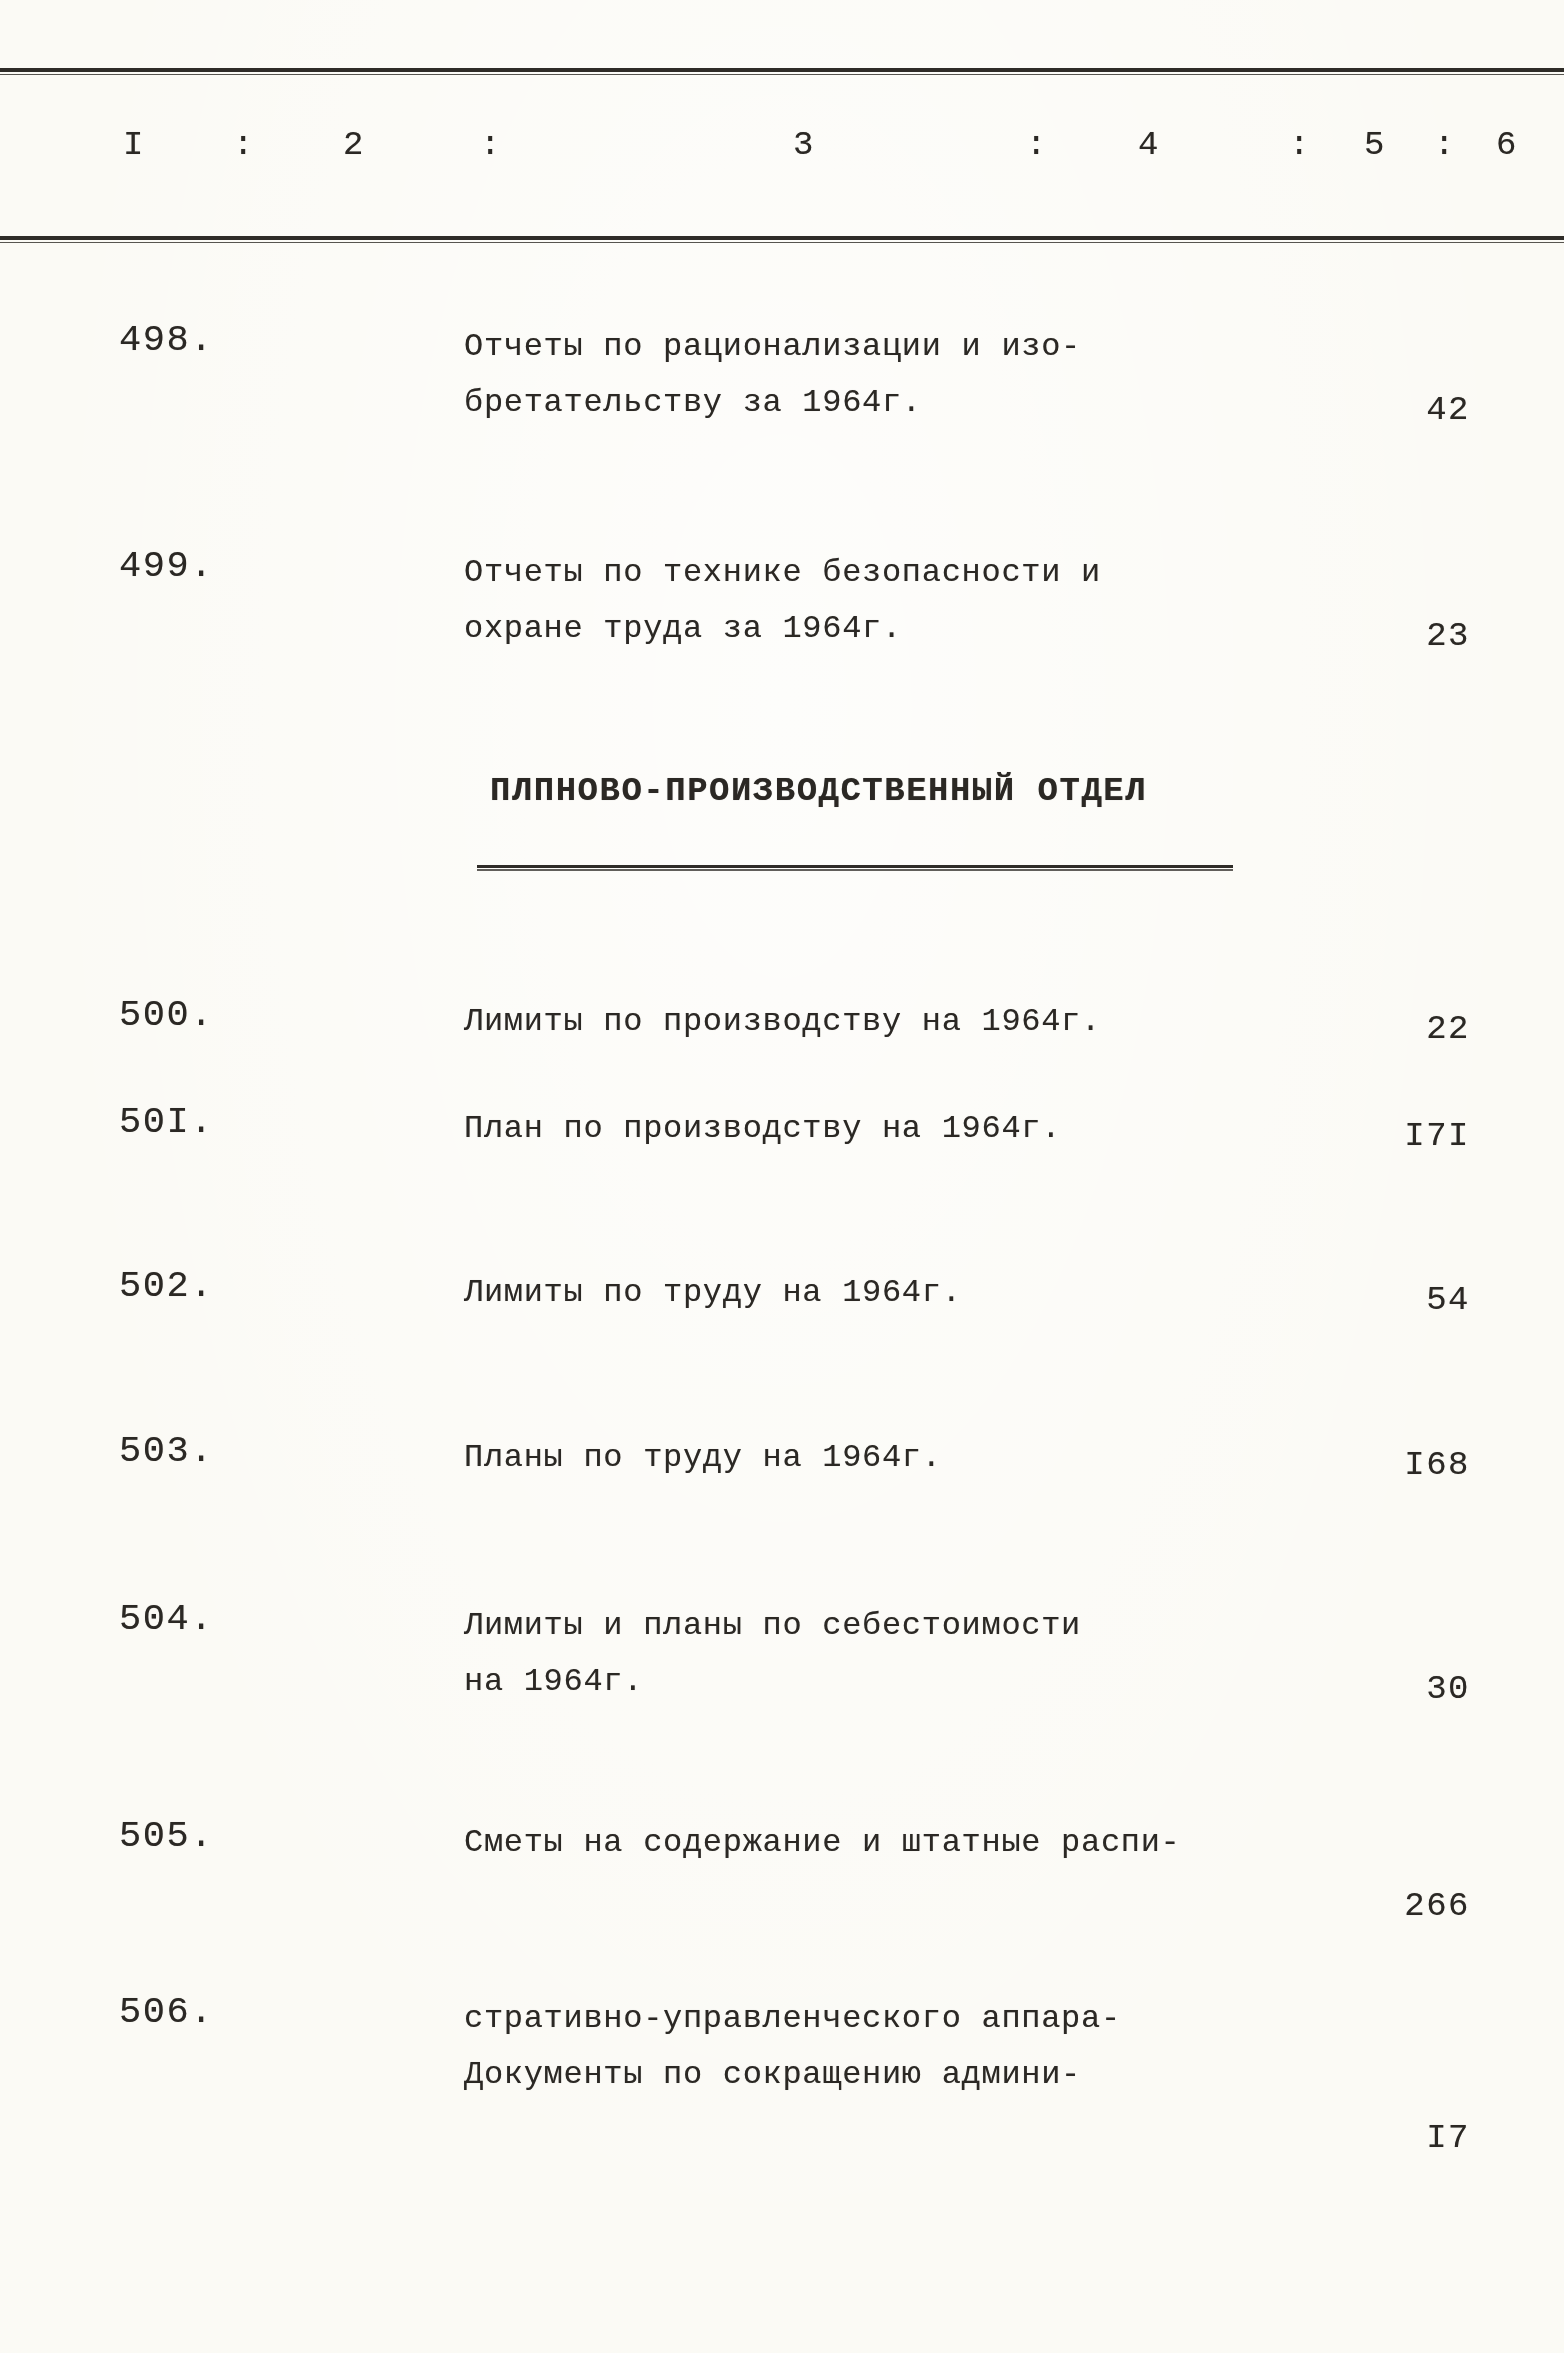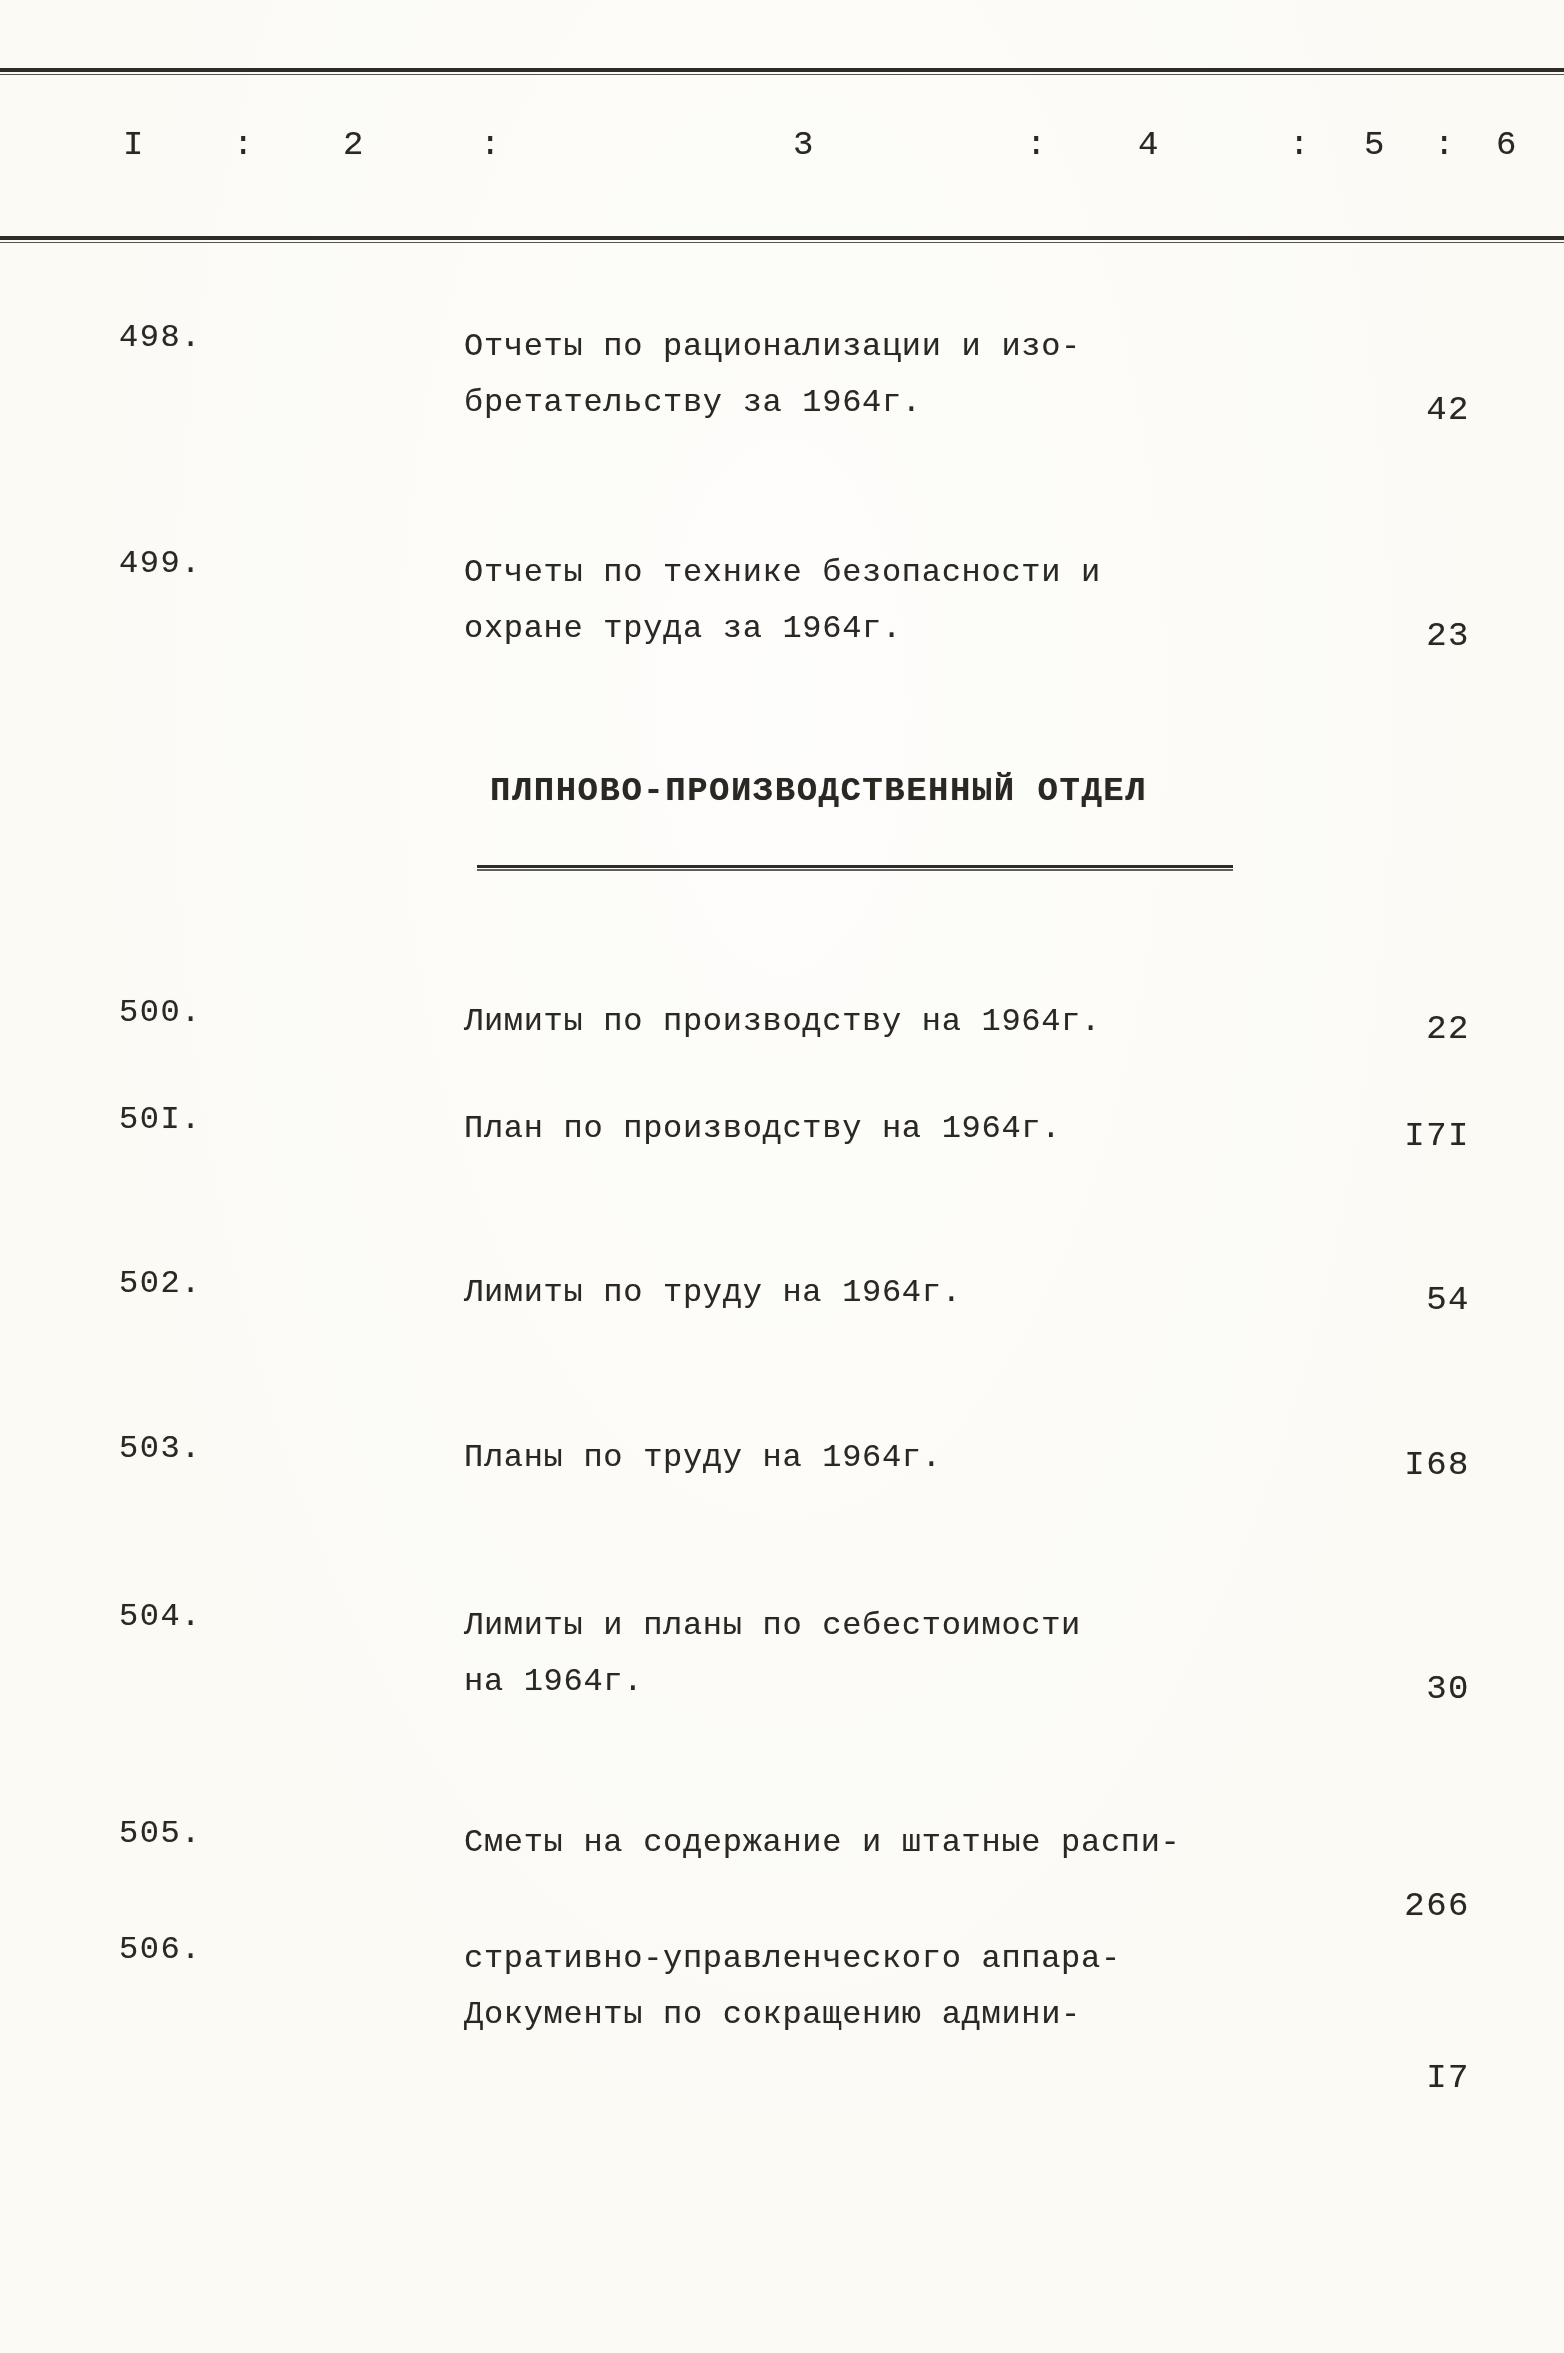--- a/index.html
+++ b/index.html
@@ -21,21 +21,21 @@
     font-size:34px;letter-spacing:1.5px;
     text-shadow:0 0 0.7px rgba(0,0,0,.35);
     white-space:nowrap;
   }
   .row{position:absolute;left:0;width:100%;}
   .row.h1{height:57px;}
   .row.h2{height:113px;}
   .row.h3{height:169px;}
   .num{
     position:absolute;left:119px;top:0;
-    font-size:32px;letter-spacing:1.5px;
+    font-size:37px;letter-spacing:1.5px;
     text-shadow:0 0 0.7px rgba(0,0,0,.35);
   }
   .text{
     position:absolute;left:464px;top:0;width:932px;
     font-size:32px;line-height:56px;letter-spacing:0.7px;
     text-shadow:0 0 0.7px rgba(0,0,0,.3);
     white-space:nowrap;
   }
   .line{height:56px;}
   .pages{
@@ -149,21 +149,21 @@
   </div>
 
   <div class="row h2" style="top:1815px">
     <span class="num">505.</span>
     <div class="text">
       <div class="line">Сметы на содержание и штатные распи-</div>
     </div>
     <span class="pages">266</span>
   </div>
 
-  <div class="row h3" style="top:1931px">
+  <div class="row h3" style="top:1991px">
     <span class="num">506.</span>
     <div class="text">
       <div class="line">стративно-управленческого аппара-</div>
       <div class="line">Документы по сокращению админи-</div>
     </div>
     <span class="pages">I7</span>
   </div>
 
 </div>
 

